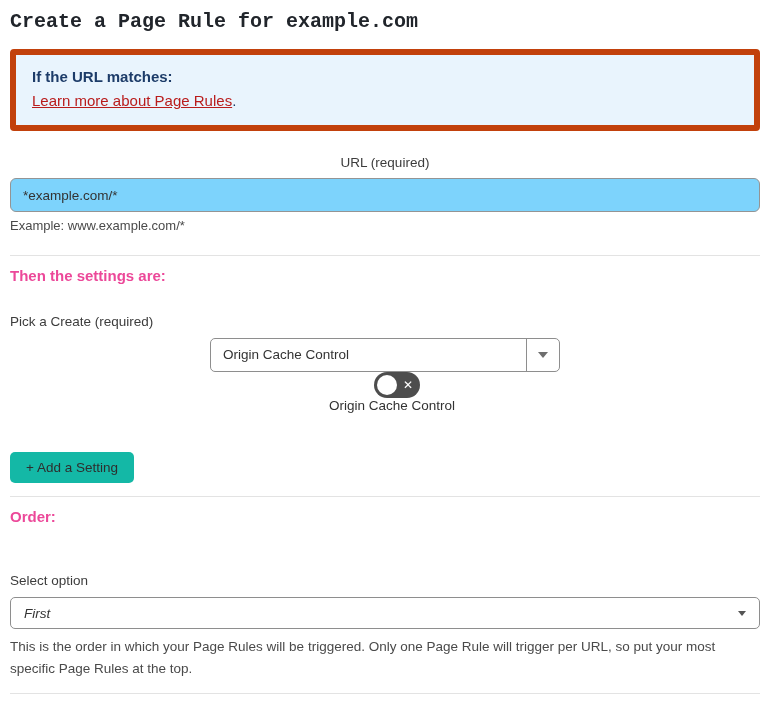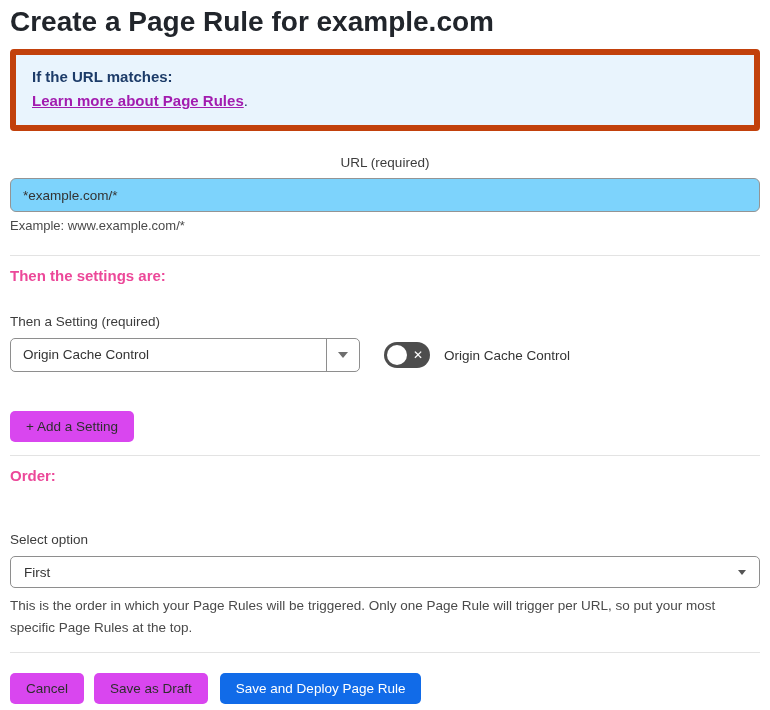--- a/index.html
+++ b/index.html
@@ -7,43 +7,43 @@
     width: 770px; height: 710px;
     background: #ffffff;
     font-family: "Liberation Sans", sans-serif;
     color: #333;
     overflow: hidden;
   }
   .page { padding: 0 10px; }
 
   .page-title {
     margin-top: 8px;
-    font-size: 28px;
+    font-size: 20px;
     line-height: 28px;
     font-weight: bold;
     color: #21252b;
+    font-family: Liberation Mono, monospace;
   }
 
   .info-box {
     margin-top: 13px;
     background: #e9f4fd;
     border: 6px solid #c2410c;
     border-radius: 4px;
     padding: 10px 16px 12px;
     font-size: 15px;
     line-height: 24px;
     color: #1d3c69;
   }
   .info-heading { font-weight: bold; }
   .info-body { }
   .info-link-line a {
-    color: #a21caf;
+    color: #b91c1c;
     text-decoration: underline;
     cursor: pointer;
-    font-weight: bold;
   }
 
   .field-label {
     display: block;
     font-size: 13.5px;
     line-height: 16px;
     color: #3c3c3c;
   }
   .label-url { margin-top: 24px; text-align: center; }
 
@@ -81,20 +81,21 @@
     font-weight: bold;
     color: #ec4899;
   }
 
   .label-setting { margin-top: 29px; }
 
   .setting-row {
     margin-top: 8px;
     display: flex;
     align-items: center;
+    flex-direction: column;
   }
   .combo {
     display: flex;
     width: 350px;
     height: 34px;
     border: 1px solid #8e8e8e;
     border-radius: 5px;
     background: #fff;
     cursor: pointer;
     overflow: hidden;
@@ -153,39 +154,40 @@
   .btn {
     display: inline-block;
     border: none;
     border-radius: 5px;
     height: 31px;
     padding: 0 16px;
     font-family: "Liberation Sans", sans-serif;
     font-size: 13.5px;
     cursor: pointer;
   }
-  .btn-gray { background: #d946ef; color: #2e2e2e; }
+  .btn-gray { background: #14b8a6; color: #2e2e2e; }
   .btn-blue { background: #116be8; color: #ffffff; }
 
   .add-setting { margin-top: 39px; }
   hr.divider-2 { margin-top: 13px; }
 
   .label-order { margin-top: 47px; }
   .select {
     margin-top: 8px;
     width: 100%;
     height: 32px;
     border: 1px solid #8e8e8e;
     border-radius: 5px;
     background: #fff;
     display: flex;
     align-items: center;
     justify-content: space-between;
     padding: 0 13px;
     cursor: pointer;
+    font-style: italic;
   }
   .select-value { font-size: 13.5px; color: #333; }
   .tri-down-sm {
     width: 0; height: 0;
     border-left: 4.5px solid transparent;
     border-right: 4.5px solid transparent;
     border-top: 5.5px solid #555;
   }
   .help-text {
     margin-top: 7px;
@@ -215,21 +217,21 @@
   </div>
 
   <label class="field-label label-url">URL (required)</label>
   <input class="url-input" type="text" value="*example.com/*" style="">
   <div class="hint">Example: www.example.com/*</div>
 
   <hr class="divider">
 
   <h2 class="section-heading">Then the settings are:</h2>
 
-  <label class="field-label label-setting">Then a Setting (required)</label>
+  <label class="field-label label-setting">Pick a Create (required)</label>
 
   <div class="setting-row">
     <div class="combo">
       <span class="combo-value">Origin Cache Control</span>
       <span class="combo-arrow">
           <span class="tri-down"></span>
         </span>
     </div>
     <div class="toggle">
       <span class="toggle-knob"></span>

